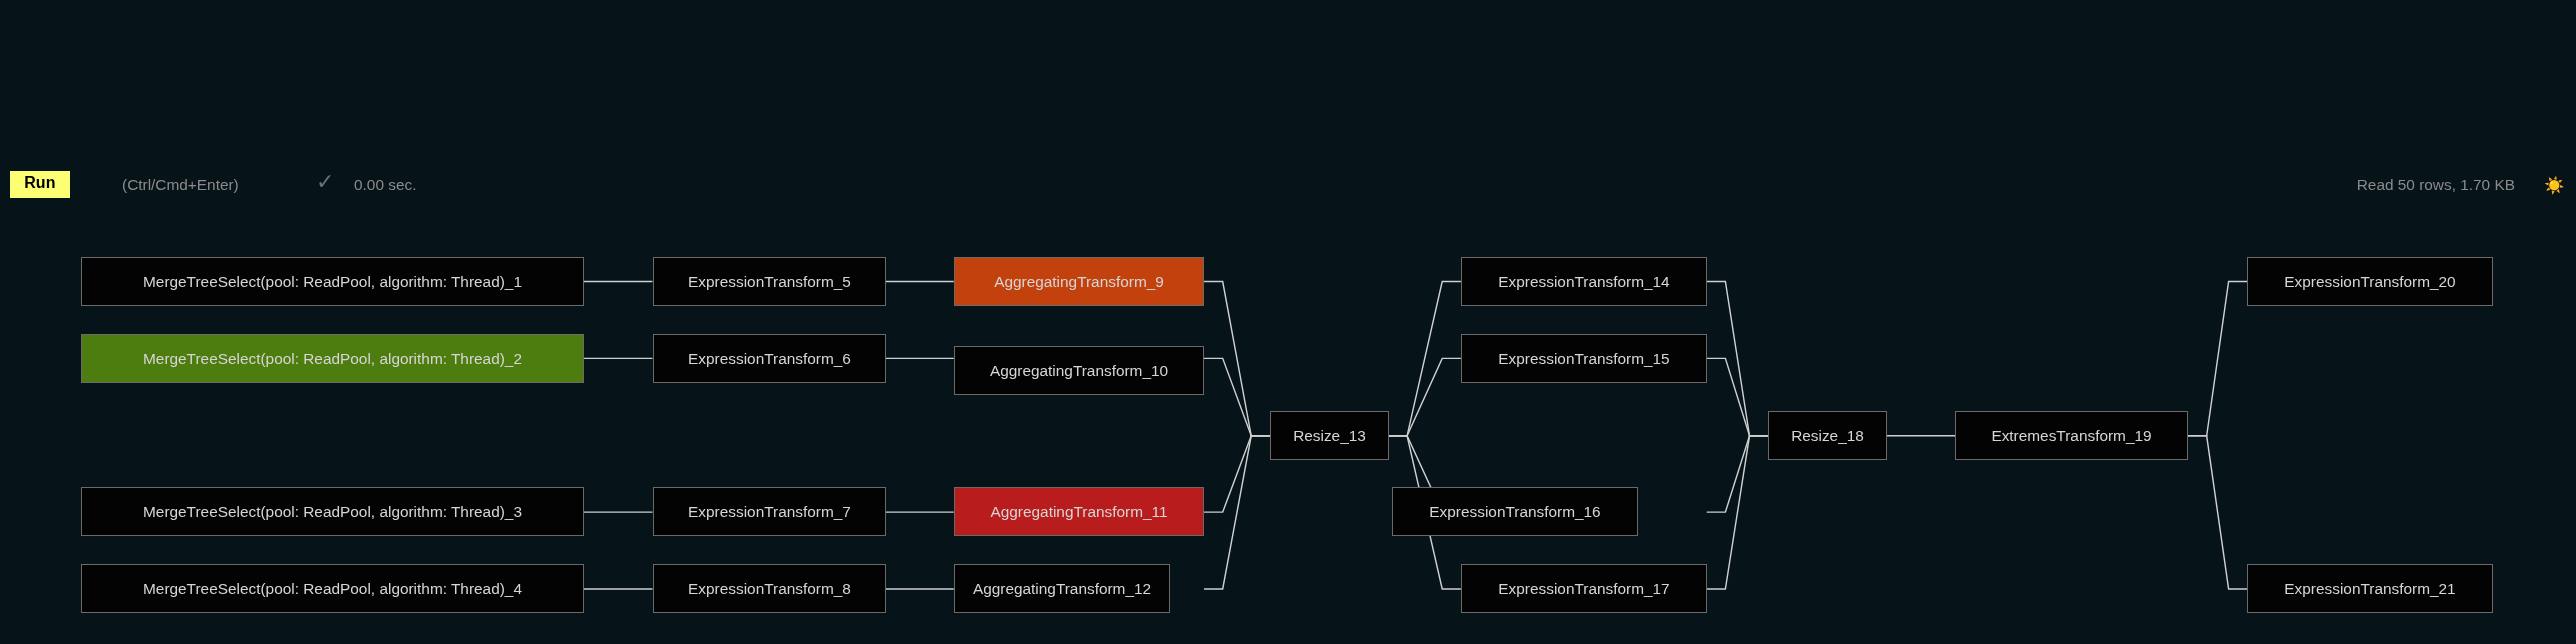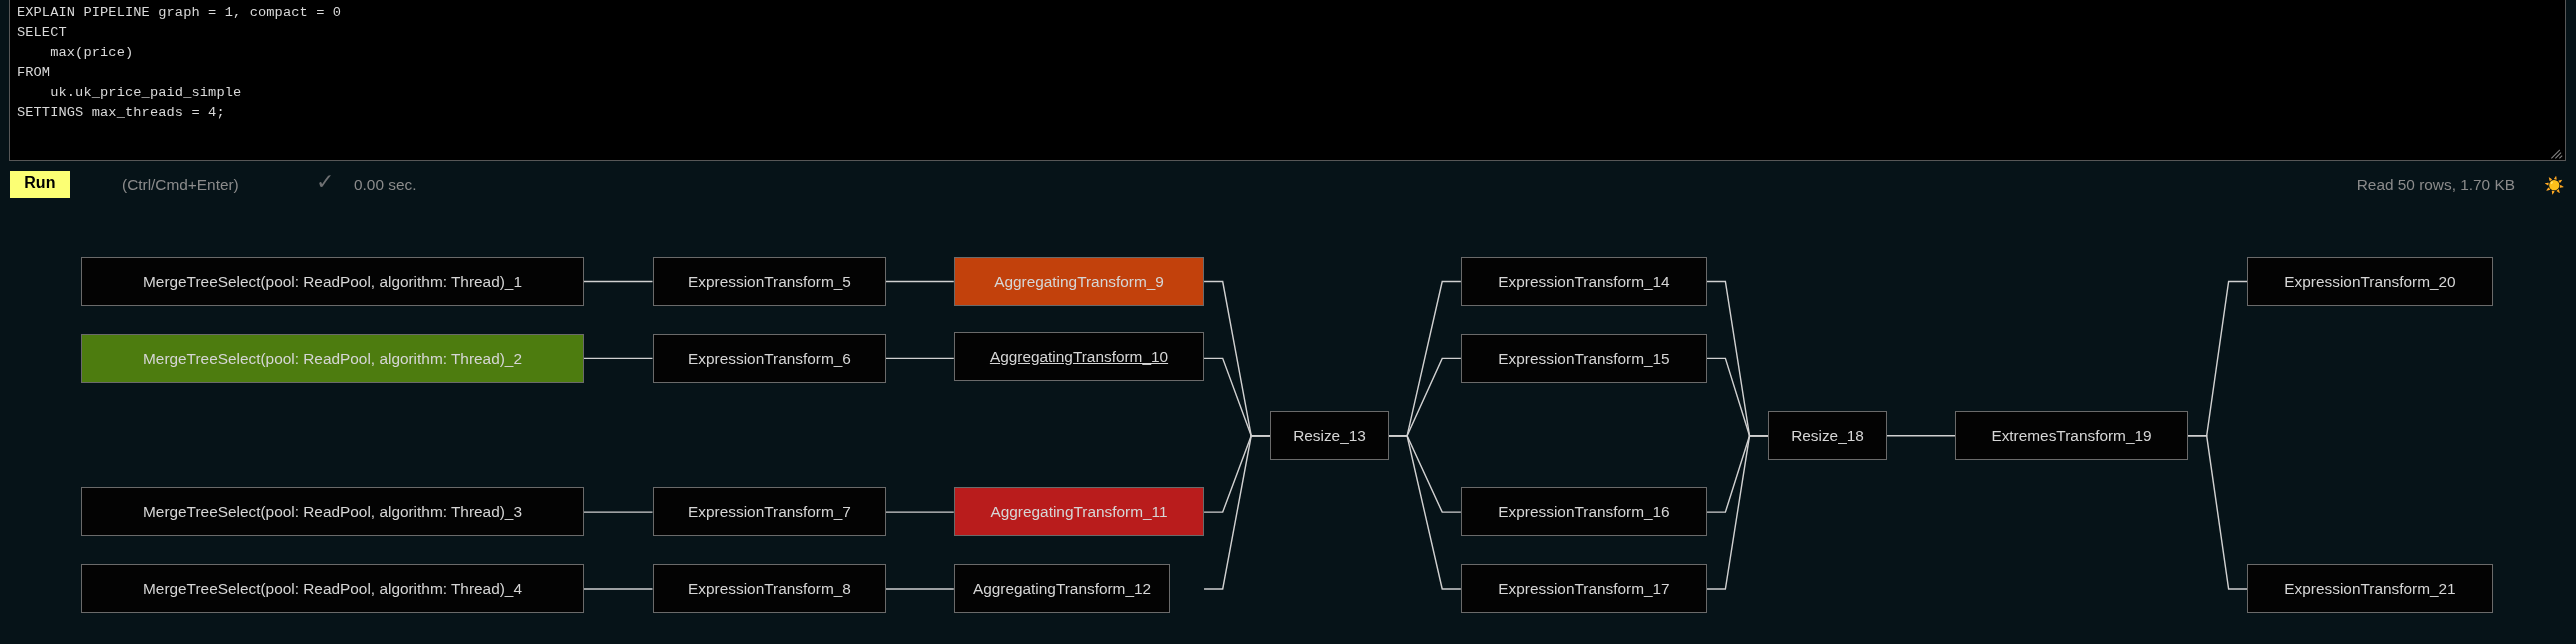--- a/index.html
+++ b/index.html
@@ -169,33 +169,20 @@
     justify-content: center;
     white-space: nowrap;
     cursor: default;
   }
 </style>
 </head>
 <body>
 
 <div id="app">
 
-  <div class="editor-wrap">
-    <textarea class="sql-editor" spellcheck="false" placeholder="Enter query..." style="">EXPLAIN PIPELINE graph = 1, compact = 0
-SELECT
-    max(price)
-FROM
-    uk.uk_price_paid_simple
-SETTINGS max_threads = 4;</textarea>
-    <span class="resize-grip">
-      <i></i>
-        <i></i>
-        <i></i>
-    </span>
-  </div>
 
   <div class="toolbar">
     <button class="run-button">Run</button>
 
     <span class="hint">(Ctrl/Cmd+Enter)</span>
 
     <span class="status-check">✓</span>
 
     <span class="elapsed">0.00 sec.</span>
 
@@ -251,39 +238,39 @@
         </div>
         <div class="node" style="left: 653px; top: 267px; width: 233px; height: 49px; background: rgb(3, 3, 3); border-color: rgb(106, 106, 106); color: rgb(214, 214, 214);">
           <span>ExpressionTransform_7</span>
         </div>
         <div class="node" style="left: 653px; top: 344px; width: 233px; height: 49px; background: rgb(3, 3, 3); border-color: rgb(106, 106, 106); color: rgb(214, 214, 214);">
           <span>ExpressionTransform_8</span>
         </div>
         <div class="node" style="left: 954px; top: 37px; width: 250px; height: 49px; background: #c2410c; border-color: rgb(106, 106, 106); color: rgb(214, 214, 214);">
           <span>AggregatingTransform_9</span>
         </div>
-        <div class="node" style="left: 954px; top: 112px; width: 250px; height: 49px; background: rgb(3, 3, 3); border-color: rgb(106, 106, 106); color: rgb(214, 214, 214); text-decoration: underline;">
+        <div class="node" style="left: 954px; top: 126px; width: 250px; height: 49px; background: rgb(3, 3, 3); border-color: rgb(106, 106, 106); color: rgb(214, 214, 214);">
           <span>AggregatingTransform_10</span>
         </div>
         <div class="node" style="left: 954px; top: 267px; width: 250px; height: 49px; background: #b91c1c; border-color: rgb(106, 106, 106); color: rgb(214, 214, 214);">
           <span>AggregatingTransform_11</span>
         </div>
         <div class="node" style="left: 954px; top: 344px; width: 216px; height: 49px; background: rgb(3, 3, 3); border-color: rgb(106, 106, 106); color: rgb(214, 214, 214);">
           <span>AggregatingTransform_12</span>
         </div>
         <div class="node" style="left: 1270px; top: 191px; width: 119px; height: 49px; background: rgb(3, 3, 3); border-color: rgb(106, 106, 106); color: rgb(214, 214, 214);">
           <span>Resize_13</span>
         </div>
         <div class="node" style="left: 1461px; top: 37px; width: 246px; height: 49px; background: rgb(3, 3, 3); border-color: rgb(106, 106, 106); color: rgb(214, 214, 214);">
           <span>ExpressionTransform_14</span>
         </div>
         <div class="node" style="left: 1461px; top: 114px; width: 246px; height: 49px; background: rgb(3, 3, 3); border-color: rgb(106, 106, 106); color: rgb(214, 214, 214);">
           <span>ExpressionTransform_15</span>
         </div>
-        <div class="node" style="left: 1461px; top: 267px; width: 246px; height: 49px; background: rgb(3, 3, 3); border-color: rgb(106, 106, 106); color: rgb(214, 214, 214);">
+        <div class="node" style="left: 1392px; top: 267px; width: 246px; height: 49px; background: rgb(3, 3, 3); border-color: rgb(106, 106, 106); color: rgb(214, 214, 214);">
           <span>ExpressionTransform_16</span>
         </div>
         <div class="node" style="left: 1461px; top: 344px; width: 246px; height: 49px; background: rgb(3, 3, 3); border-color: rgb(106, 106, 106); color: rgb(214, 214, 214);">
           <span>ExpressionTransform_17</span>
         </div>
         <div class="node" style="left: 1768px; top: 191px; width: 119px; height: 49px; background: rgb(3, 3, 3); border-color: rgb(106, 106, 106); color: rgb(214, 214, 214);">
           <span>Resize_18</span>
         </div>
         <div class="node" style="left: 1955px; top: 191px; width: 233px; height: 49px; background: rgb(3, 3, 3); border-color: rgb(106, 106, 106); color: rgb(214, 214, 214);">
           <span>ExtremesTransform_19</span>

